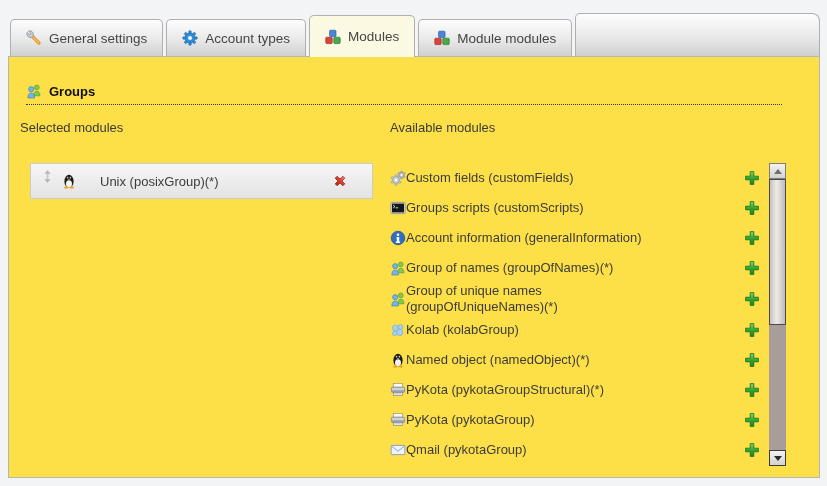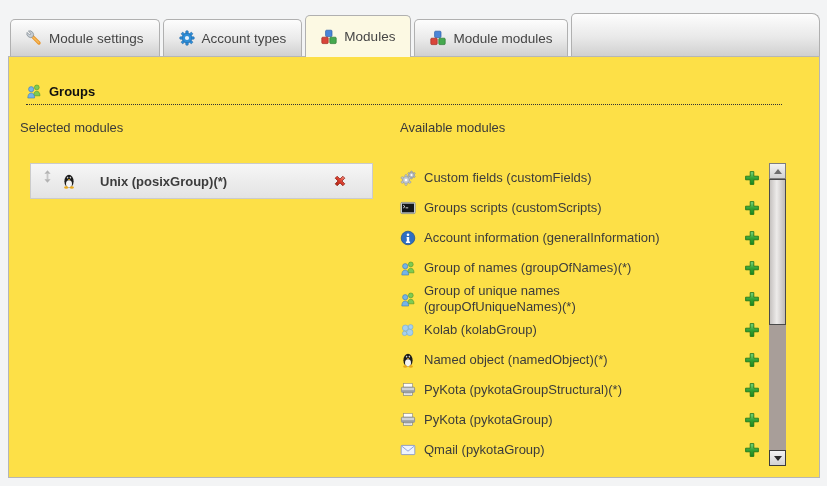--- a/index.html
+++ b/index.html
@@ -33,39 +33,39 @@
     border:1px solid #b6b6b6; z-index:1;
   }
   .section-header {
     display:flex; align-items:center; gap:7px;
     margin:26px 37px 0 17px; padding-bottom:5px;
     border-bottom:1px dotted #333;
     font-size:13px; font-weight:bold; color:#101010;
   }
   .columns { display:flex; margin-top:15px; padding:0 11px; }
   .col-left { width:370px; }
-  .col-right { flex:1; margin-left:10px; }
+  .col-right { flex:1; }
   .col-label { font-size:13px; color:#3a3a3a; }
 
   
-  .selected-list { margin-top:28px; margin-left:10px;font-weight:bold; }
+  .selected-list { margin-top:28px; margin-left:10px; }
   .selected-row {
     width:343px; height:36px; display:flex; align-items:center;
     padding:0 12px; gap:9px;
     background:linear-gradient(#f6f6f6,#e3e3e3);
     border:1px solid #cbcbcb; cursor:move;
   }
   .selected-row .drag { width:9px; height:15px; flex:0 0 9px; align-self:flex-start; margin-top:5px; cursor:ns-resize; }
   .selected-row .row-label { font-size:13px; color:#3c3c3c; margin-left:14px; flex:1; }
   .selected-row .del { cursor:pointer; margin-right:12px; }
 
   
   .avail-body { display:flex; margin-top:28px; }
   .avail-list { flex:1; }
-  .avail-row { display:flex; align-items:center; min-height:30px; gap:8px; }
+  .avail-row { display:flex; align-items:center; min-height:30px; }
   .avail-row .row-label { font-size:13px; color:#3c3c3c; line-height:16px; }
   .avail-row .row-label.two-line { max-width:225px; }
   .avail-row .add { margin-left:auto; margin-right:1px; cursor:pointer; }
 
   
   .scrollbar { width:17px; height:303px; margin-left:8px; margin-right:22px; flex:0 0 17px; }
   .sb-btn {
     width:17px; height:16px; background:linear-gradient(#f2f2f2,#d2d2d2);
     border:1px solid #7e7e7e; display:flex; align-items:center; justify-content:center; cursor:pointer;
   }
@@ -208,21 +208,21 @@
 </svg>
 
 <div class="page">
   <div class="panel">
 
     <div class="tabbar" id="tabbar">
       <div class="tab">
     <svg class="icon16">
             <use href="#sym-wrench-icon" xlink:href="#sym-wrench-icon"></use>
           </svg>
-    <span class="tab-label">Module settings</span>
+    <span class="tab-label">General settings</span>
   </div>
         <div class="tab">
     <svg class="icon16">
             <use href="#sym-gear-icon" xlink:href="#sym-gear-icon"></use>
           </svg>
     <span class="tab-label">Account types</span>
   </div>
         <div class="tab active">
     <svg class="icon16">
             <use href="#sym-modules-icon" xlink:href="#sym-modules-icon"></use>

